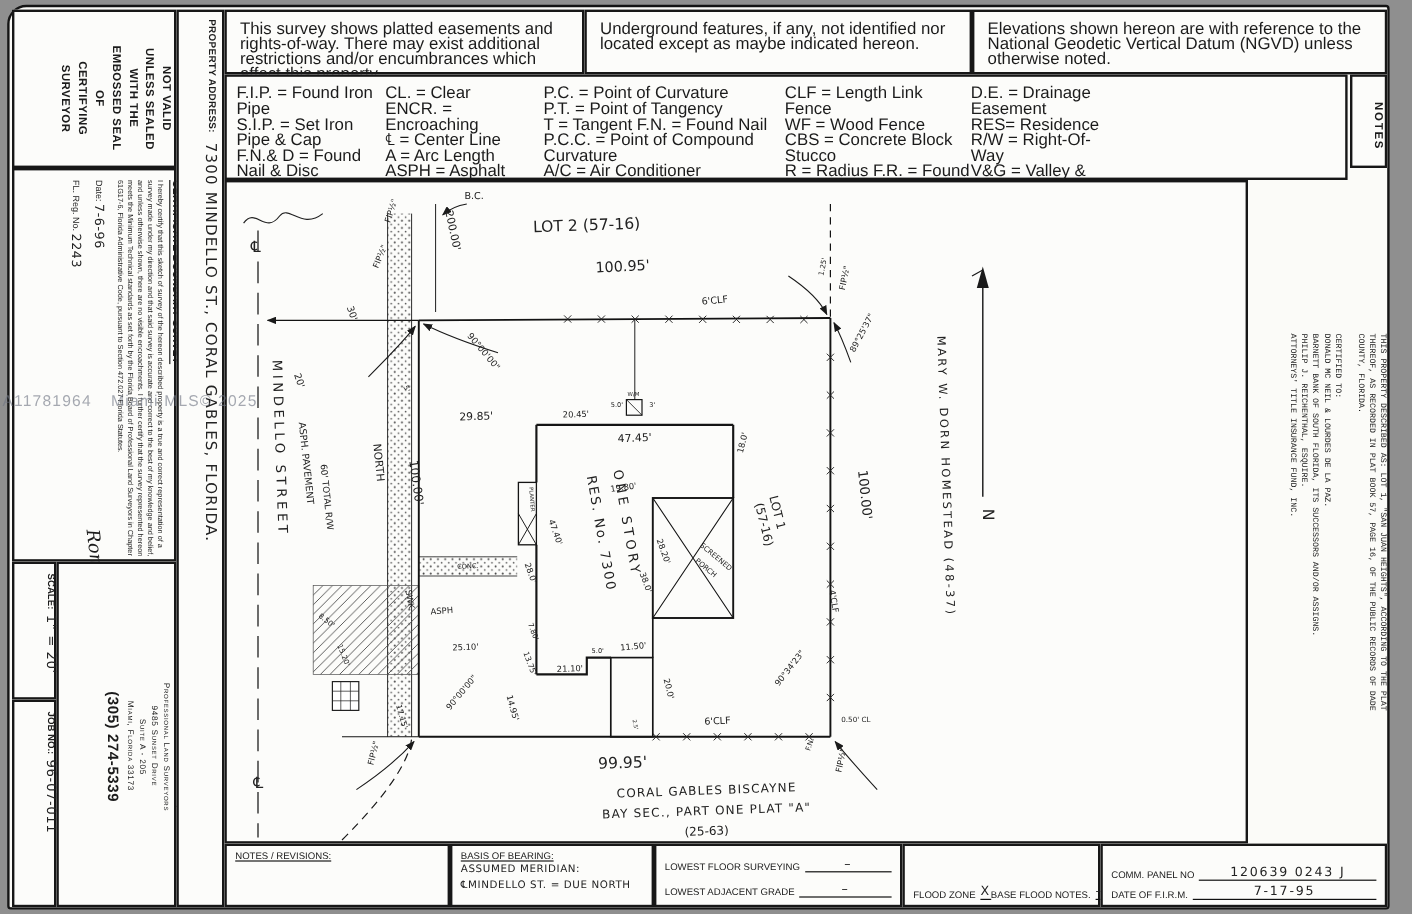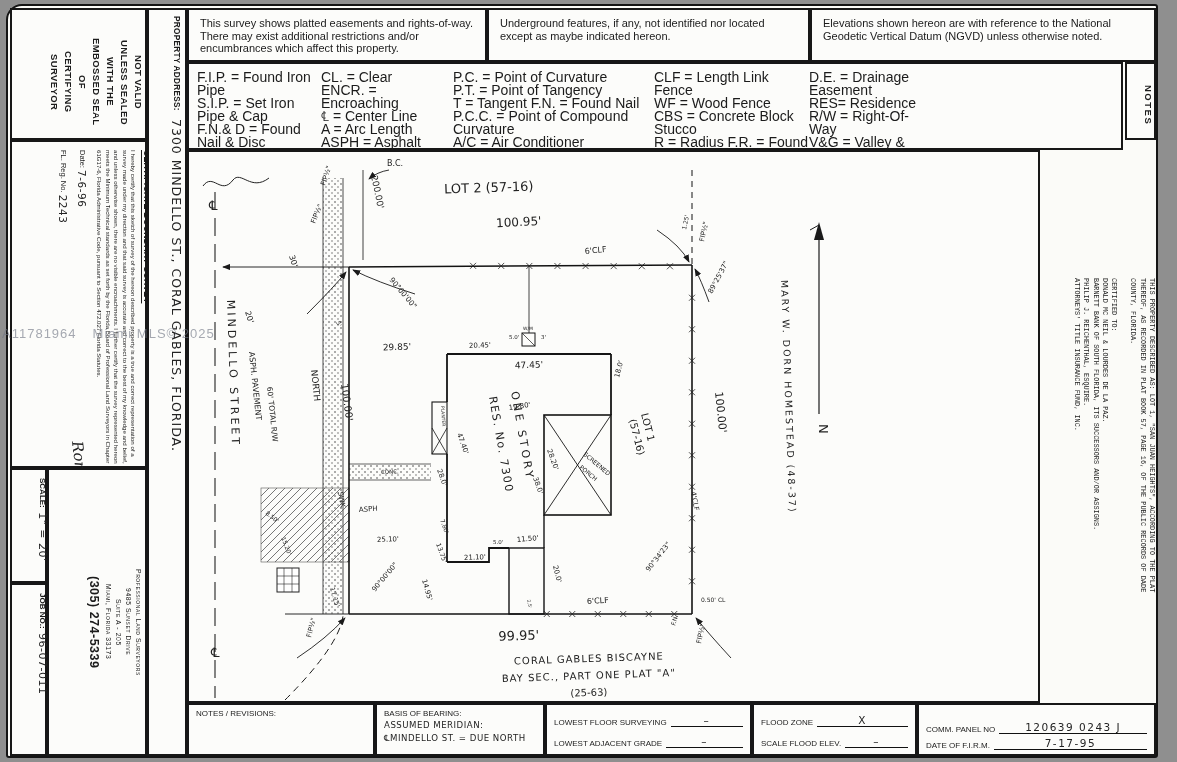--- a/index.html
+++ b/index.html
@@ -26,30 +26,30 @@
   .lblsmall{font-size:8px;font-weight:bold}
   .firm{text-align:center;padding:10px 12px}
   .firm-name{font-size:10.5px;font-weight:bold;letter-spacing:.4px}
   .firm-sub{font-size:6.8px;font-variant:small-caps;letter-spacing:.6px;margin-block-start:3px}
   .firm-phone{font-size:12.5px;font-weight:bold;margin-block-start:4px;letter-spacing:.5px}
   
   .addr{padding-top:6px;padding-right:6px}
   .addr-label{font-size:8.2px;font-weight:bold;letter-spacing:.3px}
   .addr-value{font-size:12.5px;letter-spacing:1px;margin-top:4px}
   
-  .topnote{font-size:11px;line-height:12.6px;padding:7px 11px}
+  .topnote{font-size:14px;line-height:12.6px;padding:7px 11px}
   
   .legend{display:flex;padding:7px 4px 4px 8px;font-size:14px;line-height:13px}
   .legend .col{white-space:pre-line}
   
   .notes-label{font-size:9.5px;font-weight:bold;letter-spacing:1.5px;text-align:center;padding-right:7px;padding-top:4px}
   .notes-text{padding:128px 5px 6px 0;font-size:6.9px;line-height:9.4px;letter-spacing:0}
   
   .bbox{font-size:8px;padding:4px 7px}
-  .u{}
+  .u{text-decoration:underline}
   .brow{display:flex;align-items:flex-end;margin-top:3px}
   .brow .lab{white-space:nowrap}
   .fill{flex:1;border-bottom:1.2px solid #111;text-align:center;margin-left:4px;min-height:10px}
   .fill .hand{font-size:10.5px;letter-spacing:1.5px}
   .basis-hand{font-size:8.6px;line-height:11px;margin-top:2px}
   
   .wm{left:2px;top:326px;z-index:40;color:#707684;opacity:.62;font-size:13px;letter-spacing:1px;white-space:nowrap;pointer-events:none}
   .wm .wm2{margin-left:16px}
   
   svg text{font-family:"DejaVu Sans",sans-serif;fill:#222}
@@ -346,27 +346,27 @@
   <div class="brow">
     <span class="lab">LOWEST FLOOR SURVEYING</span>
     <span class="fill"><span class="hand">–</span></span>
   </div>
   <div class="brow">
     <span class="lab">LOWEST ADJACENT GRADE</span>
     <span class="fill"><span class="hand">–</span></span>
   </div>
 </div>
 
-<div class="abs bx bbox" style="left:752px;top:703px;width:165px;height:53px;display:flex;flex-direction:column;justify-content:space-around">
+<div class="abs bx bbox" style="left:752px;top:703px;width:165px;height:53px;display:flex;flex-direction:row;justify-content:space-around">
   <div class="brow">
     <span class="lab">FLOOD ZONE</span>
     <span class="fill"><span class="hand">X</span></span>
   </div>
   <div class="brow">
-    <span class="lab">SCALE FLOOD ELEV.</span>
+    <span class="lab">BASE FLOOD NOTES.</span>
     <span class="fill"><span class="hand">–</span></span>
   </div>
 </div>
 
 <div class="abs bx bbox" style="left:917px;top:703px;width:239px;height:53px;display:flex;flex-direction:column;justify-content:flex-end">
   <div class="brow">
     <span class="lab">COMM. PANEL NO</span>
     <span class="fill"><span class="hand">120639 0243 J</span></span>
   </div>
   <div class="brow">

